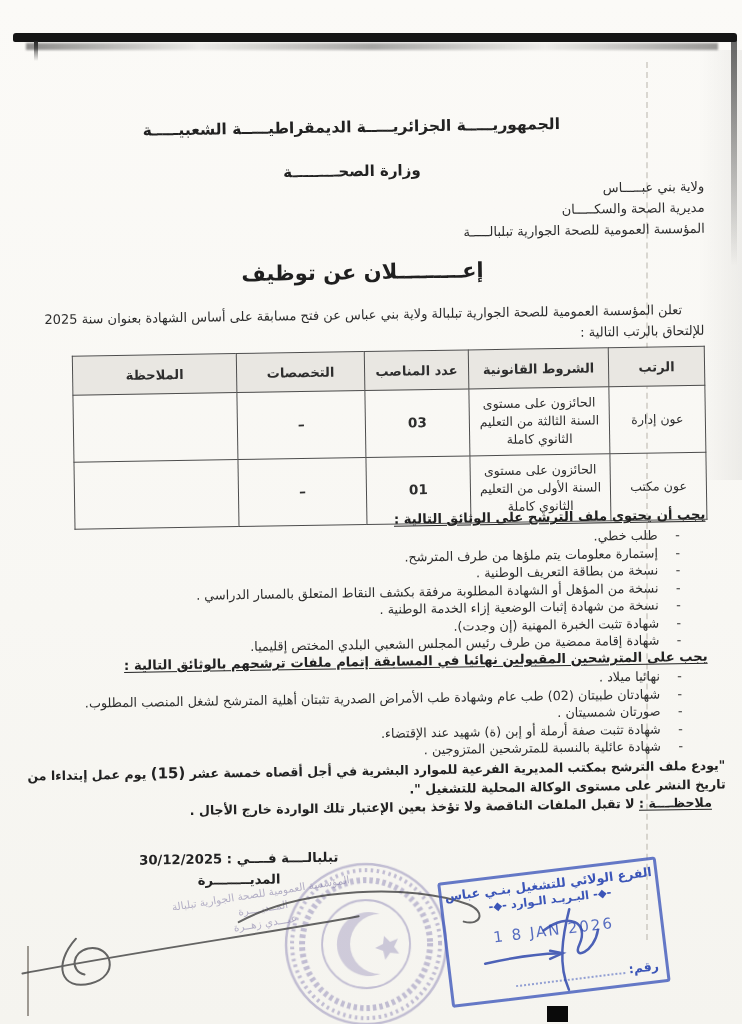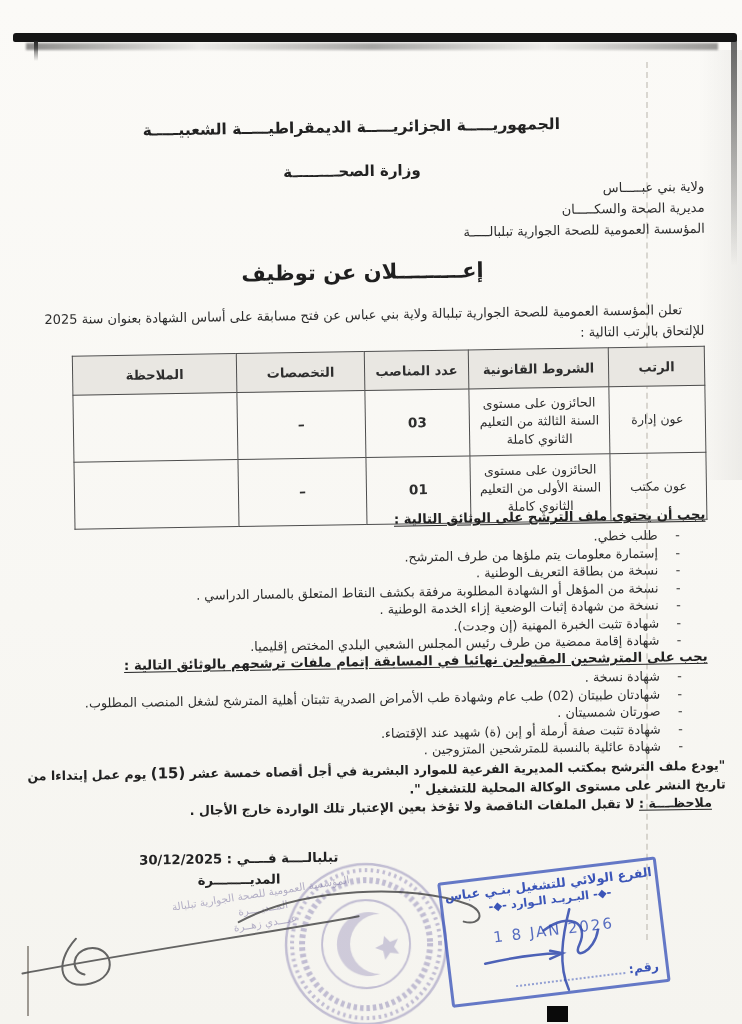--- a/index.html
+++ b/index.html
@@ -169,21 +169,21 @@
         <span class="mk">-</span>
         <span>شهادة إقامة ممضية من طرف رئيس المجلس الشعبي البلدي المختص إقليميا.</span>
       </li>
   </ul>
 
   <div class="sec-head head2">يجب على المترشحين المقبولين نهائيا في المسابقة إتمام ملفات ترشحهم بالوثائق التالية :</div>
 
   <ul class="doc-list list2">
     <li>
         <span class="mk">-</span>
-        <span>شهادة نسخة .</span>
+        <span>نهائيا ميلاد .</span>
       </li>
     <li>
         <span class="mk">-</span>
         <span>شهادتان طبيتان (02) طب عام وشهادة طب الأمراض الصدرية تثبتان أهلية المترشح لشغل المنصب المطلوب.</span>
       </li>
     <li>
         <span class="mk">-</span>
         <span>صورتان شمسيتان .</span>
       </li>
     <li>

